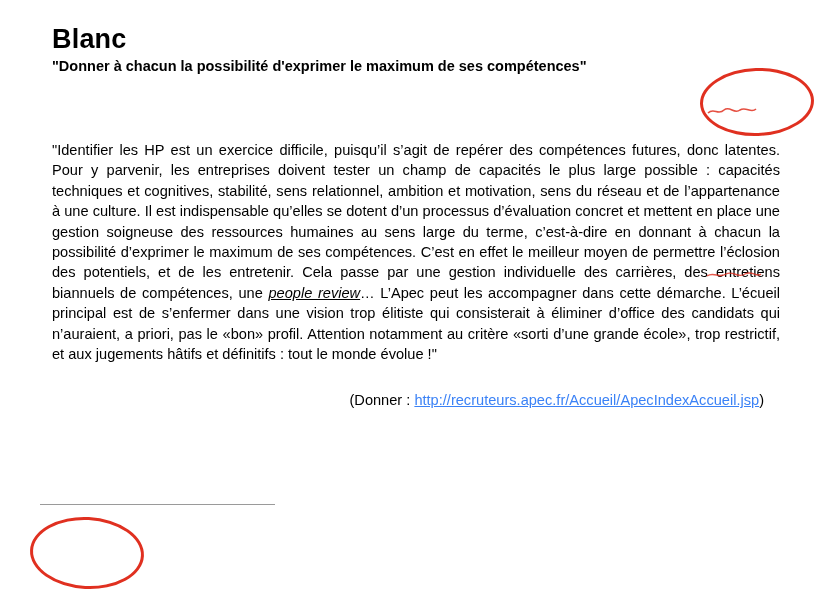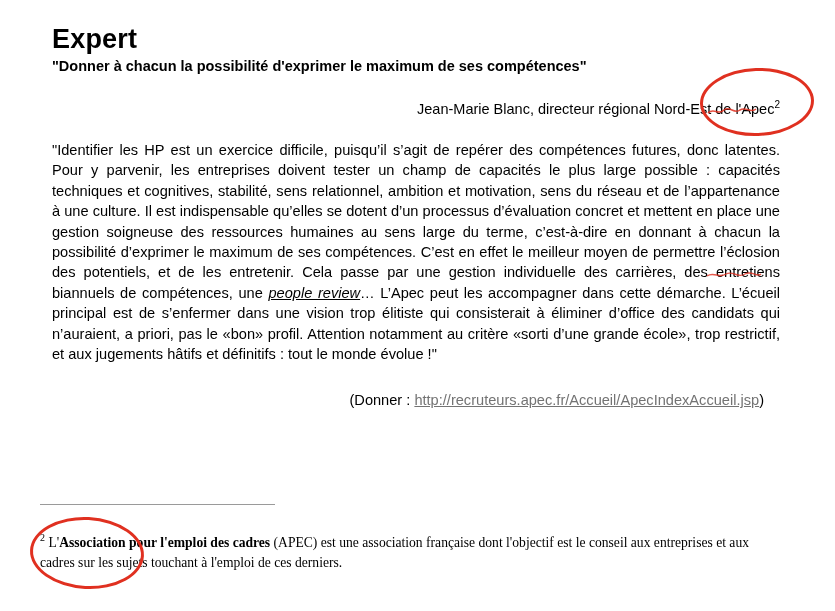--- a/index.html
+++ b/index.html
@@ -66,21 +66,21 @@
   .source {
     position: absolute;
     left: 52px;
     top: 392px;
     width: 712px;
     text-align: right;
     font-size: 14.6px;
     font-family: "Liberation Sans", sans-serif;
   }
   .source a {
-    color: #737373;
+    color: #3b82f6;
     text-decoration: underline;
   }
   .footnote-rule {
     position: absolute;
     left: 40px;
     top: 504px;
     width: 235px;
     height: 1px;
     background: #9a9a9a;
   }
@@ -135,42 +135,35 @@
     top: 268px;
     width: 58px;
     height: 14px;
   }
 </style>
 </head>
 <body>
 
 <div class="page">
 
-  <h1 class="title">Expert</h1>
+  <h1 class="title">Blanc</h1>
 
   <div class="subtitle">"Donner à chacun la possibilité d'exprimer le maximum de ses compétences"</div>
 
-  <div class="byline">
-    <span>Jean-Marie Blanc, directeur régional Nord-Est de l'Apec</span><sup>2</sup>
-  </div>
 
   <div class="body-text">
     <span>"Identifier les HP est un exercice difficile, puisqu’il s’agit de repérer des compétences futures, donc latentes. Pour y parvenir, les entreprises doivent tester un champ de capacités le plus large possible : capacités techniques et cognitives, stabilité, sens relationnel, ambition et motivation, sens du réseau et de l’appartenance à une culture. Il est indispensable qu’elles se dotent d’un processus d’évaluation concret et mettent en place une gestion soigneuse des ressources humaines au sens large du terme, c’est-à-dire en donnant à chacun la possibilité d’exprimer le maximum de ses compétences. C’est en effet le meilleur moyen de permettre l’éclosion des potentiels, et de les entretenir. Cela passe par une gestion individuelle des carrières, des entretiens biannuels de compétences, une </span><span class="italic">people review</span><span>… L’Apec peut les accompagner dans cette démarche. L’écueil principal est de s’enfermer dans une vision trop élitiste qui consisterait à éliminer d’office des candidats qui n’auraient, a priori, pas le «bon» profil. Attention notamment au critère «sorti d’une grande école», trop restrictif, et aux jugements hâtifs et définitifs : tout le monde évolue !"</span>
   </div>
 
   <div class="source">
     <span>(Donner : </span><a href="#">http://recruteurs.apec.fr/Accueil/ApecIndexAccueil.jsp</a><span>)</span>
   </div>
 
   <div class="footnote-rule"></div>
 
-  <div class="footnote">
-    <sup>2</sup>
-    <span>L'</span><b>Association pour l'emploi des cadres</b><span> (APEC) est une association française dont l'objectif est le conseil aux entreprises et aux cadres sur les sujets touchant à l'emploi de ces derniers.</span>
-  </div>
 
   <div class="annot-ellipse annot-1"></div>
   <div class="annot-ellipse annot-2"></div>
 
   <svg class="scribble" viewBox="0 0 52 14">
     <path d="M2 9 C8 3, 12 12, 18 6 C24 1, 28 11, 34 6 C40 2, 45 10, 50 5" stroke="#e03020" stroke-width="1.6" fill="none" opacity="0.85"></path>
   </svg>
 
   <svg class="scribble2" viewBox="0 0 58 14">
     <path d="M2 8 C9 3, 14 11, 21 6 C28 2, 33 11, 40 6 C47 2, 52 10, 56 6" stroke="#e03020" stroke-width="1.4" fill="none" opacity="0.8"></path>

